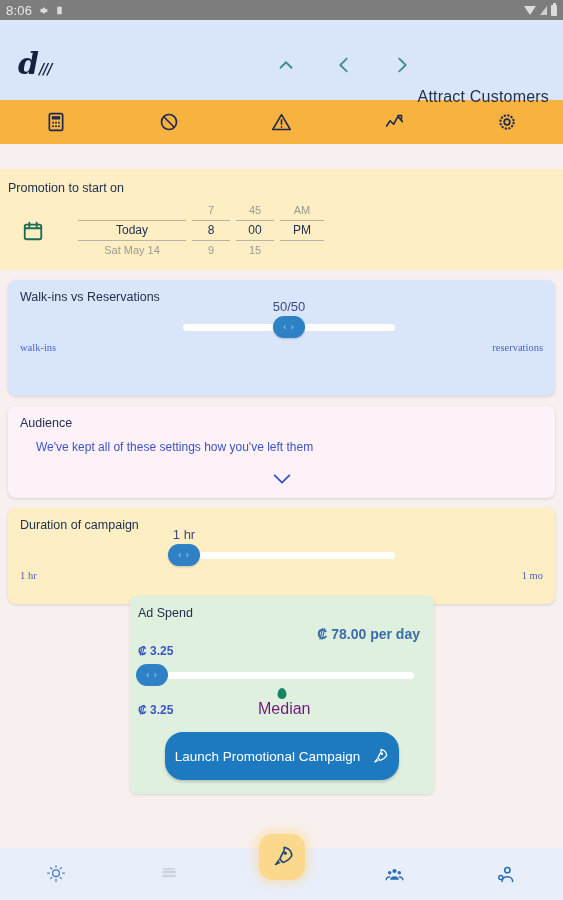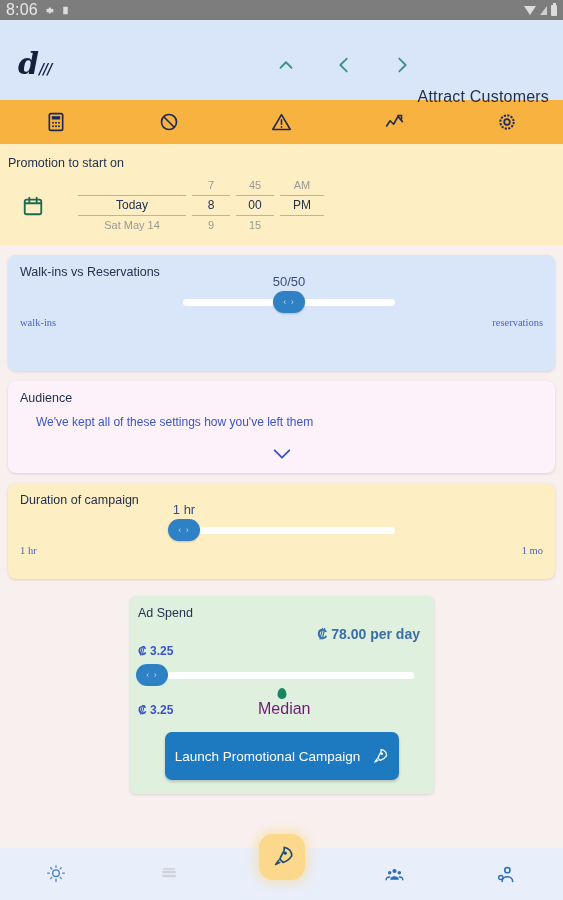--- a/index.html
+++ b/index.html
@@ -10,21 +10,21 @@
     overflow: hidden;
   }
   #app { position: relative; width: 563px; height: 900px; background: #f8f0ef; }
 
   
   .statusbar {
     height: 20px; background: #7d7d7d; color: #e8e8e8;
     display: flex; align-items: center; padding: 0 6px; font-size: 10px;
   }
   .sb-left { display: flex; align-items: center; gap: 7px; }
-  .sb-time { font-size: 16px; letter-spacing: .2px; text-align: right; }
+  .sb-time { font-size: 13px; letter-spacing: .2px; text-align: right; }
   .sb-right { margin-left: auto; display: flex; align-items: center; gap: 4px; }
   .ic-gear-s, .ic-clip-s { width: 9px; height: 9px; display:block; }
   .wifi-tri { width: 0; height: 0; border-left: 6px solid transparent; border-right: 6px solid transparent; border-top: 9px solid #dcdcdc; }
   .sig-tri { width: 0; height: 0; border-left: 7px solid transparent; border-bottom: 9px solid #cfcfcf; }
   .batt { width: 6px; height: 11px; background: #dcdcdc; border-radius: 1px; position: relative; }
   .batt:before { content:""; position:absolute; top:-2px; left:1.5px; width:3px; height:2px; background:#dcdcdc; }
 
   
   .header {
     height: 80px; background: #d9e6fa; position: relative;
@@ -49,21 +49,21 @@
   
   .toolbar {
     height: 44px; background: #f7b23f;
     display: flex; align-items: center;
   }
   .toolbar .tb-item { flex: 1; display: flex; align-items: center; justify-content: center; cursor: pointer; }
   .toolbar svg { display: block; }
 
   
   .promo {
-    background: #fdeec4; padding: 12px 0 10px 0;
+    background: #fdeec4; padding: 12px 0 10px 0; margin-top: 25px;
   }
   .promo-label { font-size: 12.5px; color: #22314e; padding: 0 8px 6px 8px; }
   .picker { display: flex; align-items: center; padding-left: 22px; }
   .cal-icon { width: 22px; margin-right: 34px; }
   .pcol { text-align: center; position: relative; }
   .pcol .row { font-size: 12px; line-height: 19px; color: #22314e; }
   .pcol .row.dim { color: #9a9a93; font-size: 11px; }
   .pcol .row.mid { font-weight: 400; color: #22314e; }
   .rule { height: 1px; background: #b9b4a4; }
   .col-date { width: 108px; }
@@ -120,21 +120,21 @@
   .median-dot {
     position: absolute; left: 50%; top: 28px; width: 9px; height: 11px;
     background: #17855f; border-radius: 50% 50% 50% 50% / 60% 60% 40% 40%;
     transform: translateX(-50%);
   }
   .as-foot { display: flex; padding: 10px 0 0 8px; align-items: baseline; }
   .as-foot .v { font-size: 12px; color: #3b54c4; font-weight: 600; width: 120px; }
   .as-foot .m { font-size: 16px; color: #701a75; }
   .launch-btn {
     margin: 14px auto 0 auto; width: 234px; height: 48px;
-    background: #1d7ac0; border-radius: 7px; color: #fff;
+    background: #1d7ac0; border-radius: 18px; color: #fff;
     display: flex; align-items: center; justify-content: center; gap: 10px;
     font-size: 13.5px; cursor: pointer; box-shadow: 0 2px 3px rgba(0,0,0,.18);
   }
 
   
   .bottomnav {
     position: absolute; bottom: 0; left: 0; width: 563px; height: 52px;
     background: #e9eefb; display: flex; align-items: center;
   }
   .bn-item { flex: 1; display: flex; align-items: center; justify-content: center; cursor: pointer; }

